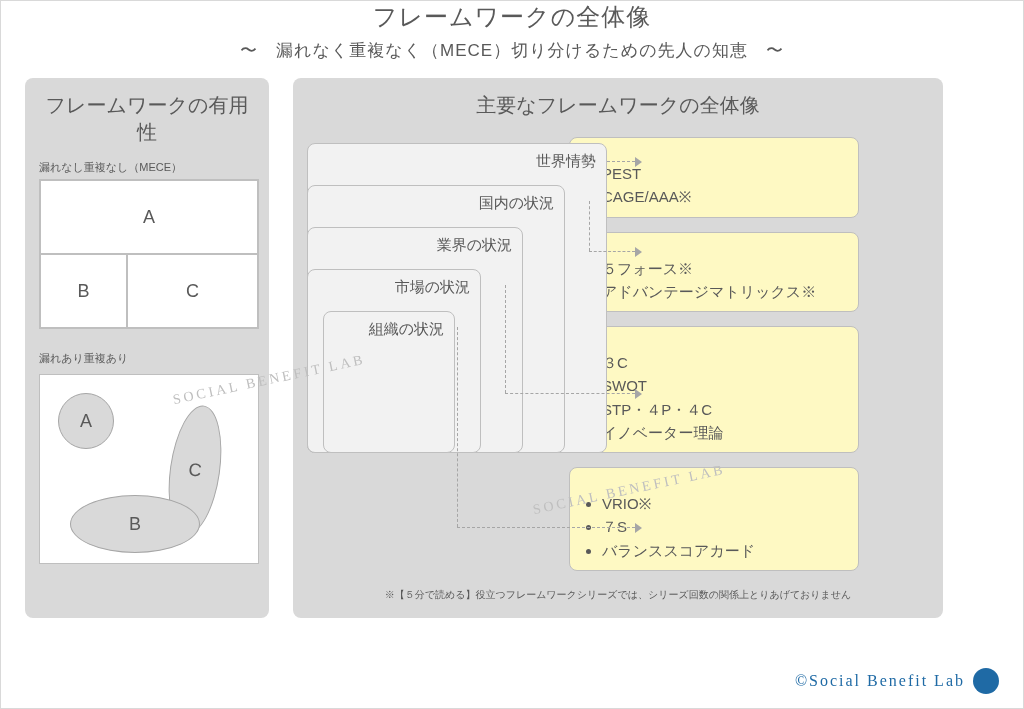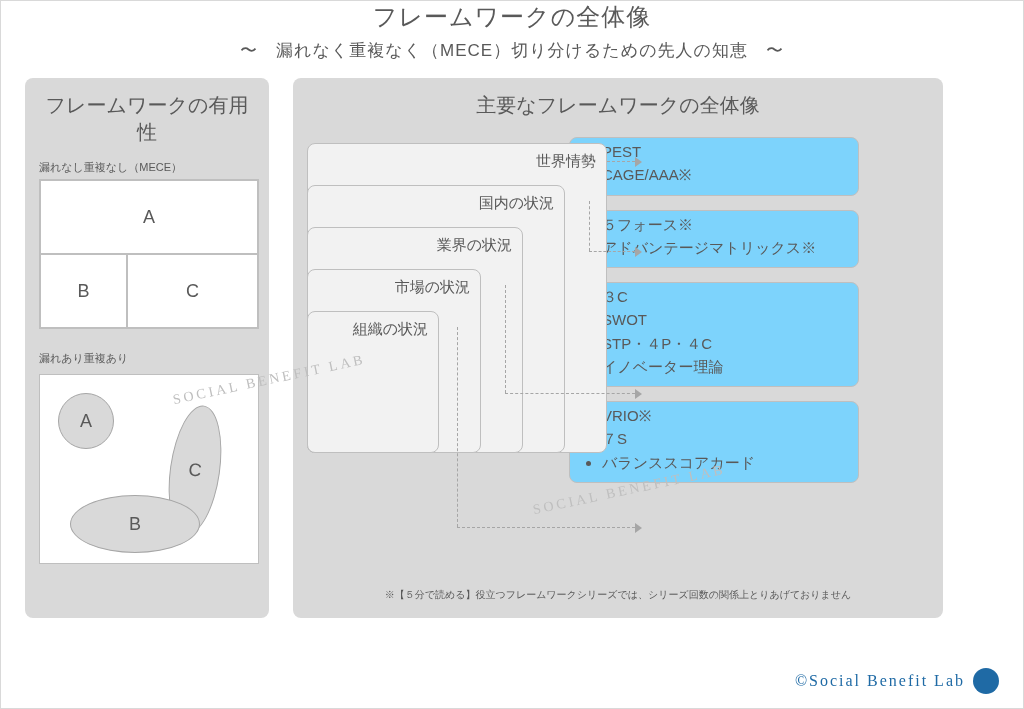--- a/index.html
+++ b/index.html
@@ -58,26 +58,26 @@
   .right-flex { display:flex; gap: 18px; height: 435px; position: relative; margin-top: 18px;}
   .nest-wrap { position: relative; width: 244px; height: 340px; margin-top: 6px;}
   .nest {
     position: absolute; background: #f2f2f2; border: 1.5px solid #bfbfbf;
     border-radius: 8px; padding: 8px 10px 0 0; text-align: right; font-size: 15px;
   }
   .n1 { left:0;  top:0;   width:300px; height:310px; }
   .n2 { left:0;  top:42px; width:258px; height:268px; }
   .n3 { left:0;  top:84px; width:216px; height:226px; }
   .n4 { left:0;  top:126px; width:174px; height:184px; }
-  .n5 { left:0;  top:168px; width:132px; height:142px; }
+  .n5 { left:16px;  top:168px; width:132px; height:142px; }
 
   .boxes { width: 290px; display:flex; flex-direction:column; gap:14px; }
   .fbox {
-    background: #7dd3fc; border: 1.5px solid #bfbfbf; border-radius: 8px;
-    padding: 2px 12px 8px 28px; font-size: 15px; line-height: 1.55;
+    background: #fef9c3; border: 1.5px solid #bfbfbf; border-radius: 8px;
+    padding: 24px 12px 8px 28px; font-size: 15px; line-height: 1.55;
   }
   .fbox ul { list-style: disc; padding-left: 4px;}
 
   .note { font-size: 10px; text-align: center; margin-top: 16px; color:#595959;}
   .credit {
     position: absolute; right: 24px; bottom: 14px; text-align: right;
     font-size: 12px; color: #595959;
   }
   .credit .lab {
     color: #1f6aa5; font-family: "Trajan Pro", "Times New Roman", serif;

